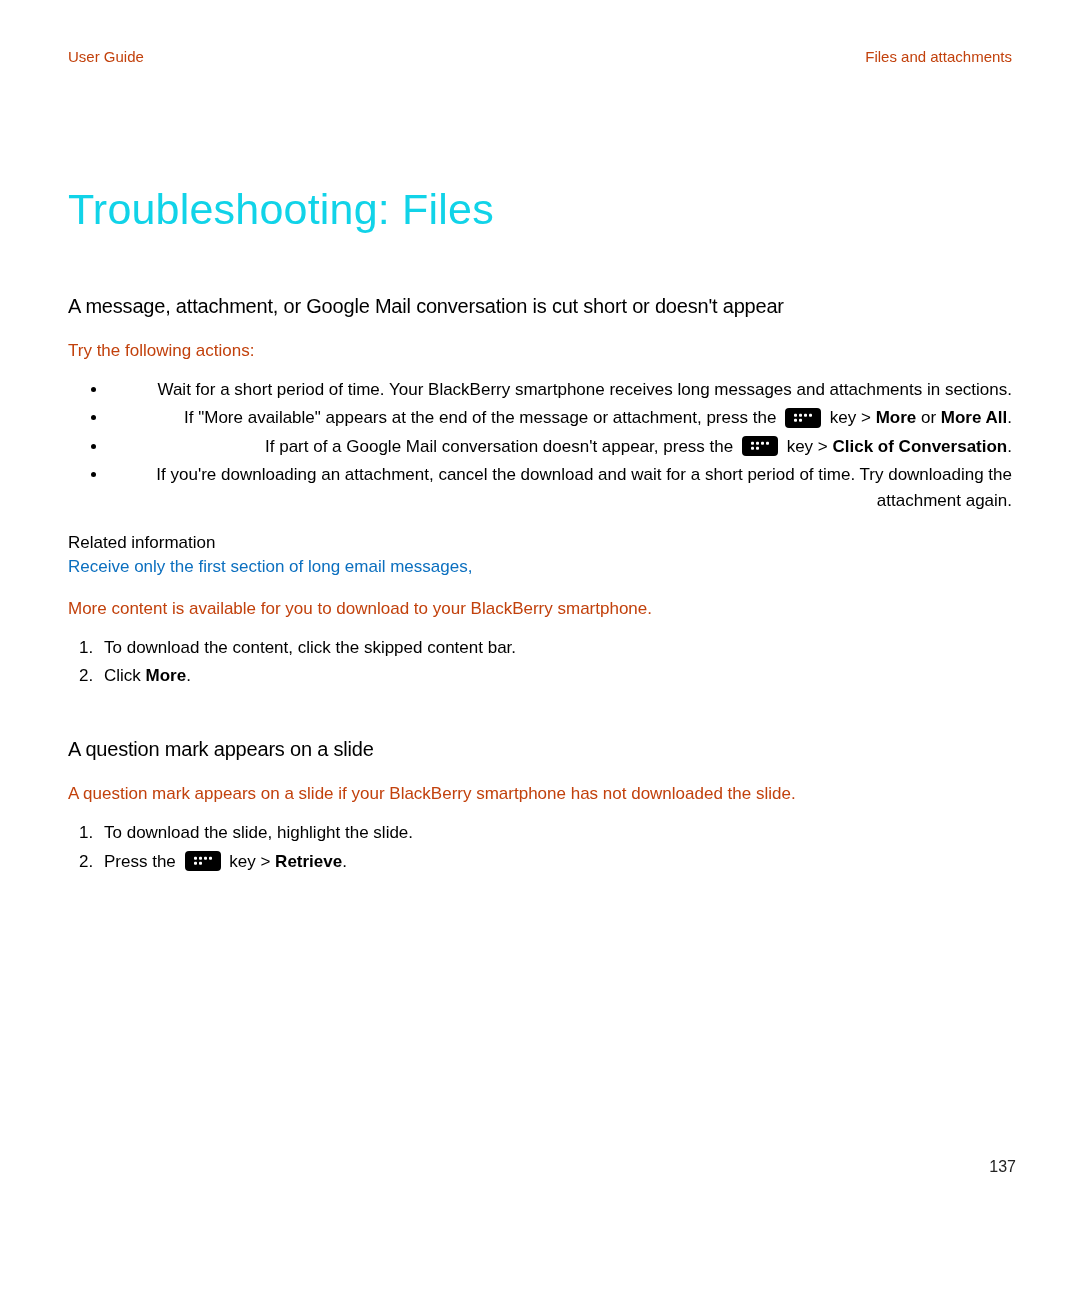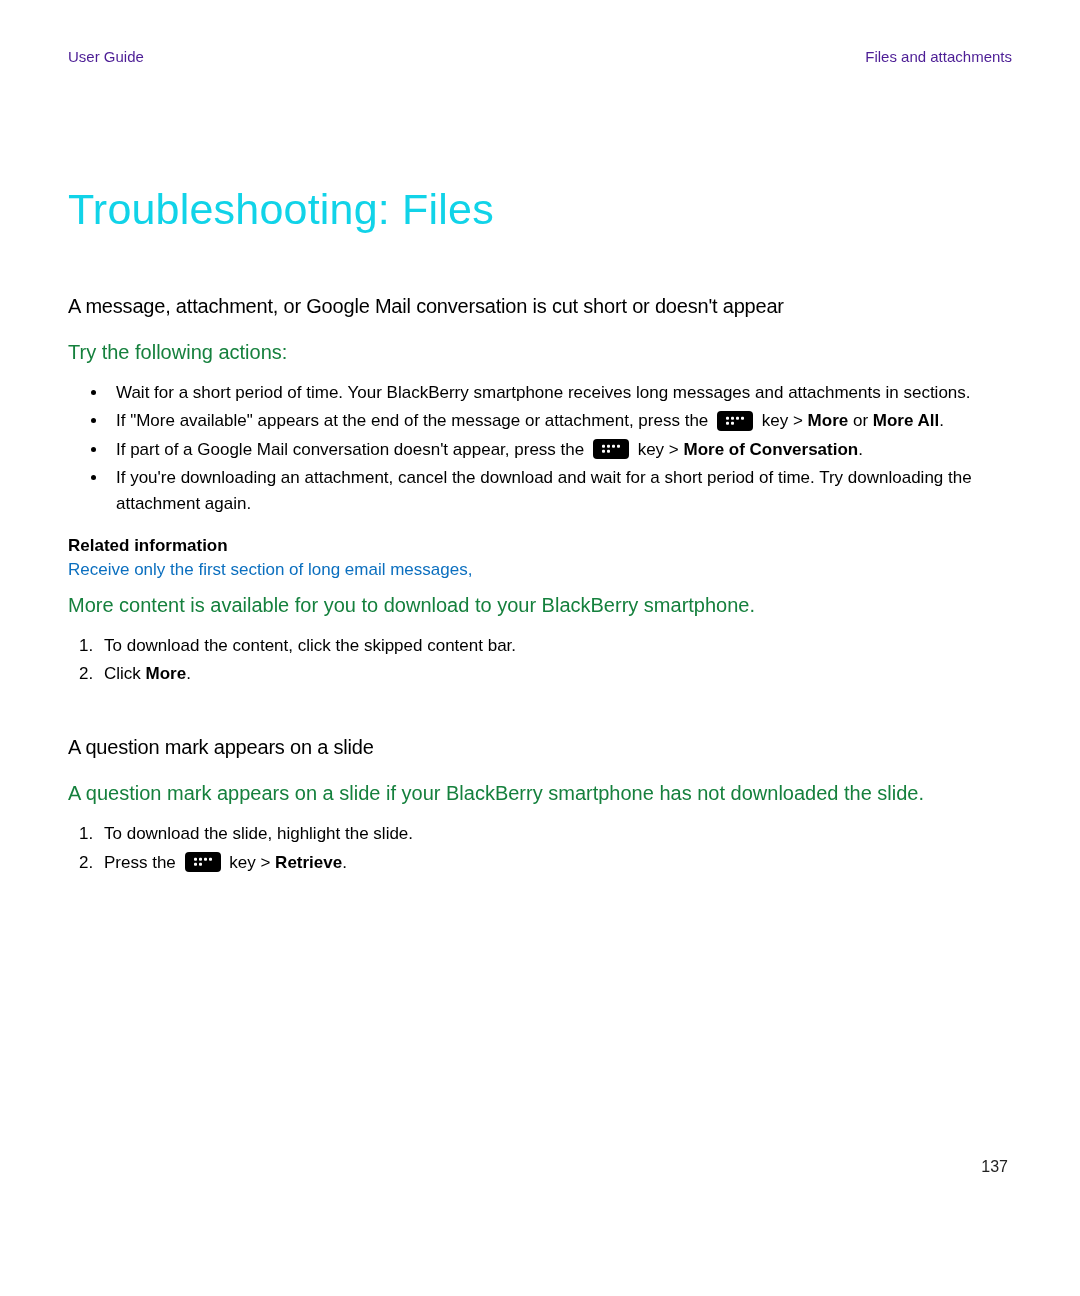--- a/index.html
+++ b/index.html
@@ -14,21 +14,21 @@
     box-sizing: border-box;
   }
   .page {
     padding: 48px 68px 0 68px;
     box-sizing: border-box;
   }
   .header-row {
     display: flex;
     justify-content: space-between;
     font-size: 15px;
-    color: #4c1d95;
+    color: #c2410c;
     margin-bottom: 120px;
   }
   h1.title {
     color: #11d3e8;
     font-weight: 400;
     font-size: 43px;
     margin: 0 0 60px 0;
     letter-spacing: 0.2px;
   }
   h2.section {
@@ -36,27 +36,28 @@
     font-weight: 400;
     color: #000;
     margin: 0 0 22px 0;
     line-height: 1.25;
     letter-spacing: -0.2px;
   }
   h2.section.tight {
     margin-top: 48px;
   }
   p.body {
-    font-size: 20px;
-    margin: 4px 0 16px 0;
-    color: #15803d;
+    font-size: 17px;
+    margin: 12px 0 16px 0;
+    color: #c2410c;
   }
   ul.bullets {
     margin: 8px 0 18px 0;
     padding-left: 40px;
+    text-align: right;
   }
   ul.bullets li {
     font-size: 17px;
     line-height: 1.55;
     margin-bottom: 2px;
     padding-left: 8px;
   }
   ol.steps {
     margin: 0 0 18px 0;
     padding-left: 30px;
@@ -65,21 +66,21 @@
     font-size: 17px;
     line-height: 1.55;
     margin-bottom: 2px;
     padding-left: 6px;
   }
   .bold {
     font-weight: 700;
   }
   .related-heading {
     font-size: 17px;
-    font-weight: 700;
+    font-weight: 400;
     margin: 8px 0 4px 0;
   }
   .link {
     color: #0b6fbf;
     font-size: 17px;
     text-decoration: none;
     display: inline-block;
     margin-bottom: 10px;
   }
   .bb-key {
@@ -106,21 +107,21 @@
   .bb-key .dots .on {
     display:block;
     width: 3px;
     height: 3px;
     background: #fff;
     border-radius: 1px;
   }
   .page-number {
     position: absolute;
     bottom: 120px;
-    right: 72px;
+    right: 64px;
     font-size: 16px;
     color: #222;
   }
 </style>
 </head>
 <body>
 
 <div class="page">
 
   <div class="header-row">
@@ -147,21 +148,21 @@
           </span></span><span> key &gt; </span><span class="bold">More</span><span> or </span><span class="bold">More All</span><span>.</span>
     </li>
     <li>
       <span>If part of a Google Mail conversation doesn't appear, press the </span><span class="bb-key"><span class="dots">
             <span class="on"></span>
             <span class="on"></span>
             <span class="on"></span>
             <span class="on"></span>
             <span class="on"></span>
             <span class="on"></span>
-          </span></span><span> key &gt; </span><span class="bold">More of Conversation</span><span>.</span>
+          </span></span><span> key &gt; </span><span class="bold">Click of Conversation</span><span>.</span>
     </li>
     <li>If you're downloading an attachment, cancel the download and wait for a short period of time. Try downloading the attachment again.</li>
   </ul>
 
   <div class="related-heading">Related information</div>
   <a href="#" class="link">Receive only the first section of long email messages,</a>
 
   
   <p class="body">More content is available for you to download to your BlackBerry smartphone.</p>
   <ol class="steps">

